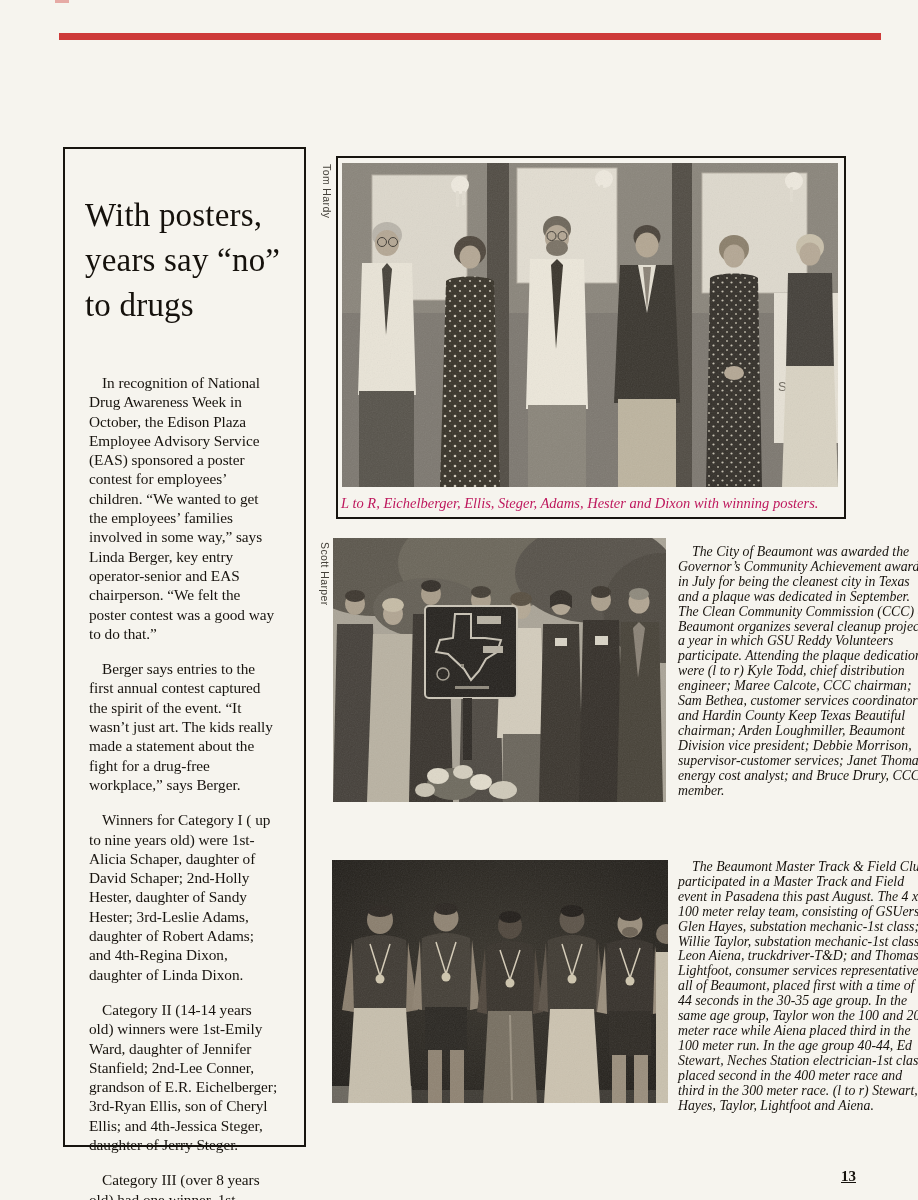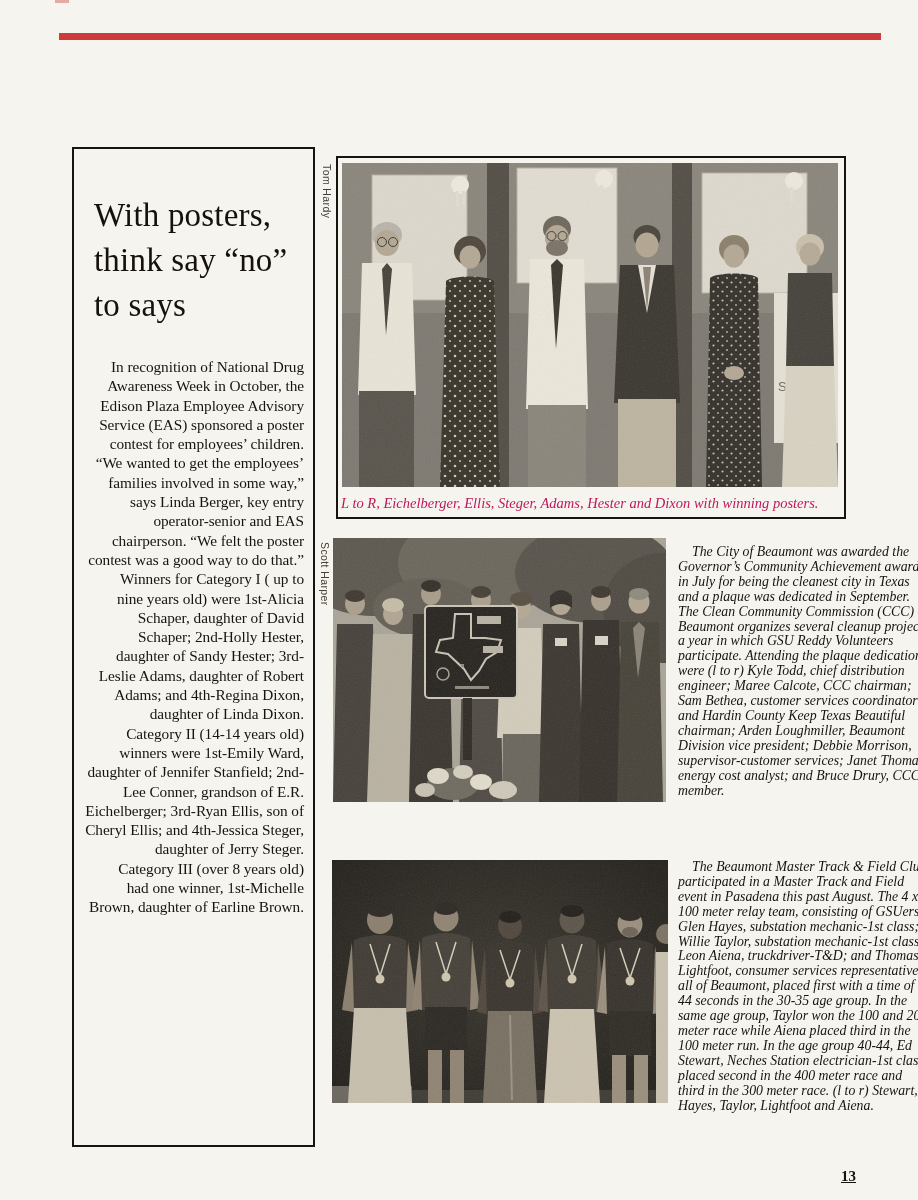--- a/index.html
+++ b/index.html
@@ -8,34 +8,34 @@
     background:#f6f4ee;
     font-family:"Liberation Serif", serif;
     color:#1b1712;
   }
   .abs{position:absolute;}
   
   .red-tick{left:55px;top:0;width:14px;height:3px;background:#e6aaa5;}
   .red-bar{left:59px;top:33px;width:822px;height:7px;}
   
   .article-box{
-    left:72px;top:147px;width:243px;height:1000px;
+    left:63px;top:147px;width:243px;height:1000px;
     border:2px solid #17140f;background:transparent;box-sizing:border-box;
   }
   .article-title{
     position:absolute;left:20px;top:44px;width:210px;
     font-size:33px;line-height:45px;font-weight:400;color:#15110c;
     letter-spacing:.2px;
   }
   .article-body{
     position:absolute;left:8px;top:208px;width:222px;
     font-size:15.3px;line-height:19.3px;color:#17130e;
     letter-spacing:-.05px;
   }
-  .article-body p{margin:0;text-indent:13px;text-align:right;}
+  .article-body p{margin:16px;text-indent:13px;}
   
   .credit{
     font-family:"Liberation Sans", sans-serif;
     font-size:10.5px;line-height:12px;color:#45413a;letter-spacing:.4px;
     transform:rotate(90deg);transform-origin:0 0;white-space:nowrap;
     width:80px;height:12px;
   }
   .credit-1{left:333px;top:164px;}
   .credit-2{left:331px;top:542px;}
   
@@ -65,25 +65,26 @@
 <body>
 
 <div>
 
   <div class="abs red-tick"></div>
   <div class="abs red-bar" style="background:#ce3a39;"></div>
 
   <div class="abs article-box">
     <div class="article-title">
       <div>With posters,</div>
-      <div>think say “no”</div>
-      <div>to says</div>
+      <div>years say “no”</div>
+      <div>to drugs</div>
     </div>
     <div class="article-body">
       <p>In recognition of National Drug Awareness Week in October, the Edison Plaza Employee Advisory Service (EAS) sponsored a poster contest for employees’ children. “We wanted to get the employees’ families involved in some way,” says Linda Berger, key entry operator-senior and EAS chairperson. “We felt the poster contest was a good way to do that.”</p>
+      <p>Berger says entries to the first annual contest captured the spirit of the event. “It wasn’t just art. The kids really made a statement about the fight for a drug-free workplace,” says Berger.</p>
       <p>Winners for Category I ( up to nine years old) were 1st-Alicia Schaper, daughter of David Schaper; 2nd-Holly Hester, daughter of Sandy Hester; 3rd-Leslie Adams, daughter of Robert Adams; and 4th-Regina Dixon, daughter of Linda Dixon.</p>
       <p>Category II (14-14 years old) winners were 1st-Emily Ward, daughter of Jennifer Stanfield; 2nd-Lee Conner, grandson of E.R. Eichelberger; 3rd-Ryan Ellis, son of Cheryl Ellis; and 4th-Jessica Steger, daughter of Jerry Steger.</p>
       <p>Category III (over 8 years old) had one winner, 1st-Michelle Brown, daughter of Earline Brown.</p>
     </div>
   </div>
 
   <div class="abs credit credit-1">Tom Hardy</div>
 
   <div class="abs photo1-frame">
     <svg width="496" height="324" viewBox="0 0 496 324">

